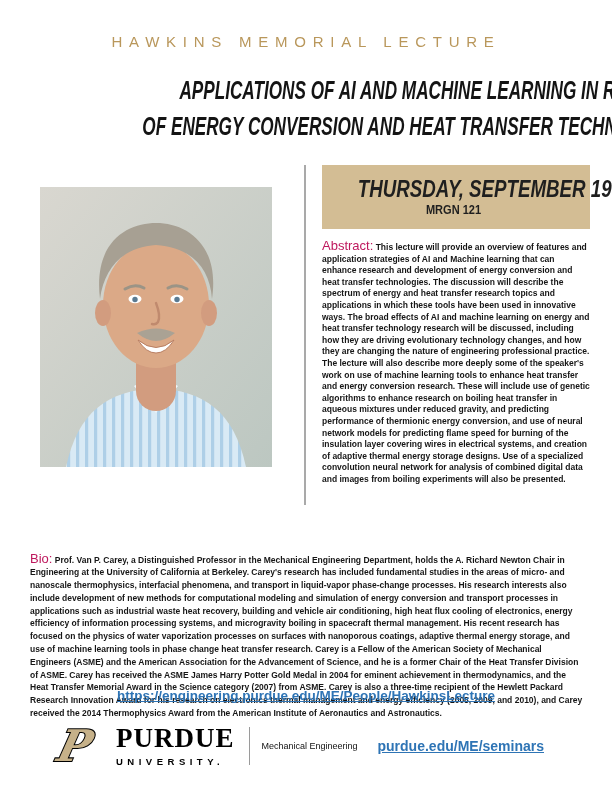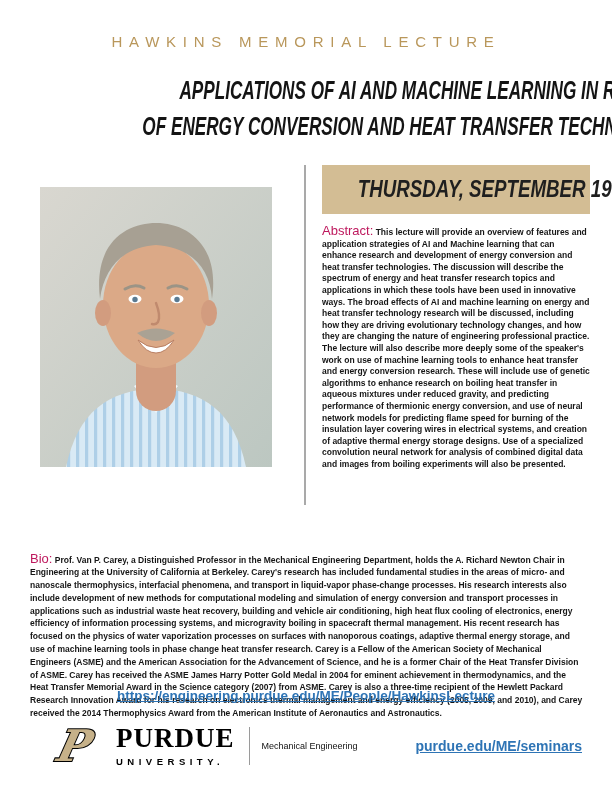--- a/index.html
+++ b/index.html
@@ -106,21 +106,21 @@
   }
   .footer-rule{
     width:1px;height:38px;background:#9a9a9a;
     margin:0 12px 0 14px;flex:0 0 auto;
   }
   .dept{
     font-size:9px;font-weight:normal;color:#111;
     flex:0 0 auto;
   }
   .seminars-link{
-    margin-left:auto;
+    margin-left:auto;margin-right:38px;
     font-size:14px;font-weight:bold;
     color:var(--blue,#2E74B5);
     text-decoration:underline;
     text-align:center;
   }
   .seminars-link a{color:inherit;text-decoration:underline;}
 </style>
 </head>
 <body>
 
@@ -161,20 +161,21 @@
     <path d="M116 116 q5 13 2 19 q-2 3 -6 2" stroke="#c08a6e" stroke-width="2.4" fill="none" stroke-linecap="round"></path>
     <path d="M97 146 q19 -9 38 0 q-10 8 -19 8 q-9 0 -19 -8 Z" fill="#aaa294"></path>
     <path d="M98 153 q18 15 36 0 q-8 13 -18 13 q-10 0 -18 -13 Z" fill="#ffffff" stroke="#b97f63" stroke-width="1"></path>
   </svg>
 
   <div class="vdivider"></div>
 
   <div class="right-col">
     <div class="date-box">
       <span class="date-line">THURSDAY, SEPTEMBER 19</span>
+      <span class="loc-line"><span>MRGN 121</span></span>
     </div>
     <p class="abstract"><span class="lead">Abstract:</span> <span>This lecture will provide an overview of features and application strategies of AI and Machine learning that can enhance research and development of energy conversion and heat transfer technologies. The discussion will describe the spectrum of energy and heat transfer research topics and applications in which these tools have been used in innovative ways. The broad effects of AI and machine learning on energy and heat transfer technology research will be discussed, including how they are driving evolutionary technology changes, and how they are changing the nature of engineering professional practice. The lecture will also describe more deeply some of the speaker's work on use of machine learning tools to enhance heat transfer and energy conversion research. These will include use of genetic algorithms to enhance research on boiling heat transfer in aqueous mixtures under reduced gravity, and predicting performance of thermionic energy conversion, and use of neural network models for predicting flame speed for burning of the insulation layer covering wires in electrical systems, and creation of adaptive thermal energy storage designs. Use of a specialized convolution neural network for analysis of combined digital data and images from boiling experiments will also be presented.</span></p>
   </div>
 
   <p class="bio"><span class="lead">Bio:</span> <span>Prof. Van P. Carey, a Distinguished Professor in the Mechanical Engineering Department, holds the A. Richard Newton Chair in Engineering at the University of California at Berkeley. Carey's research has included fundamental studies in the areas of micro- and nanoscale thermophysics, interfacial phenomena, and transport in liquid-vapor phase-change processes. His research interests also include development of new methods for computational modeling and simulation of energy conversion and transport processes in applications such as industrial waste heat recovery, building and vehicle air conditioning, high heat flux cooling of electronics, energy efficiency of information processing systems, and microgravity boiling in spacecraft thermal management. His recent research has focused on the physics of water vaporization processes on surfaces with nanoporous coatings, adaptive thermal energy storage, and use of machine learning tools in phase change heat transfer research. Carey is a Fellow of the American Society of Mechanical Engineers (ASME) and the American Association for the Advancement of Science, and he is a former Chair of the Heat Transfer Division of ASME. Carey has received the ASME James Harry Potter Gold Medal in 2004 for eminent achievement in thermodynamics, and the Heat Transfer Memorial Award in the Science category (2007) from ASME. Carey is also a three-time recipient of the Hewlett Packard Research Innovation Award for his research on electronics thermal management and energy efficiency (2008, 2009, and 2010), and Carey received the 2014 Thermophysics Award from the American Institute of Aeronautics and Astronautics.</span></p>
 
   <div class="main-link">
     <a href="#">https://engineering.purdue.edu/ME/People/HawkinsLecture</a>
   </div>
 

